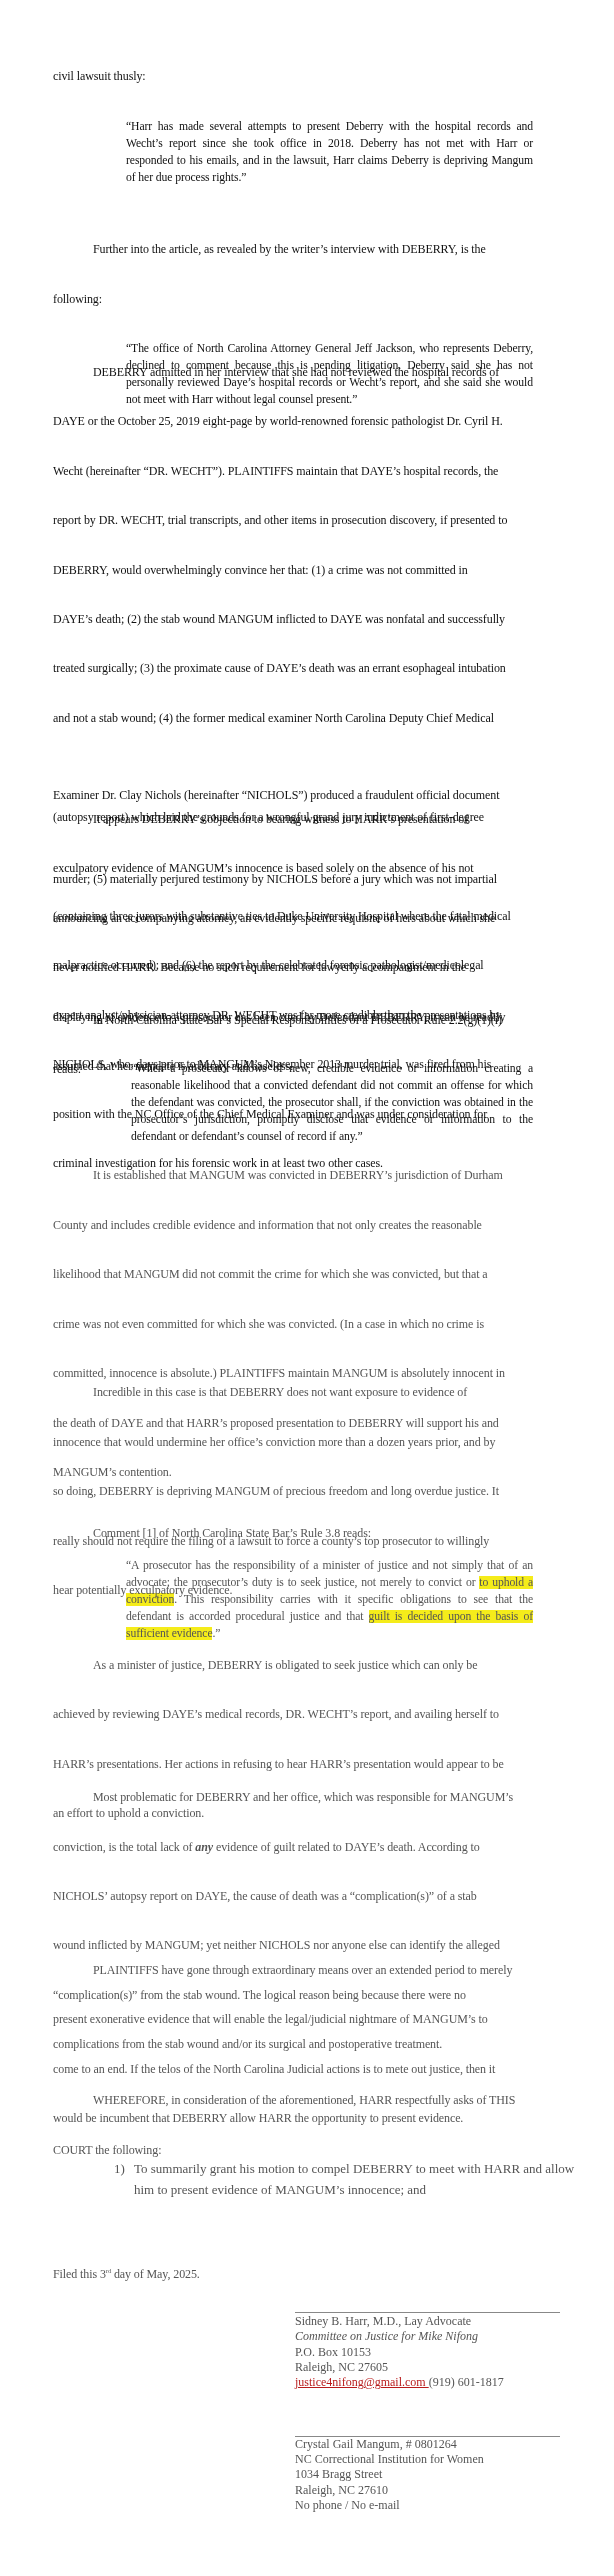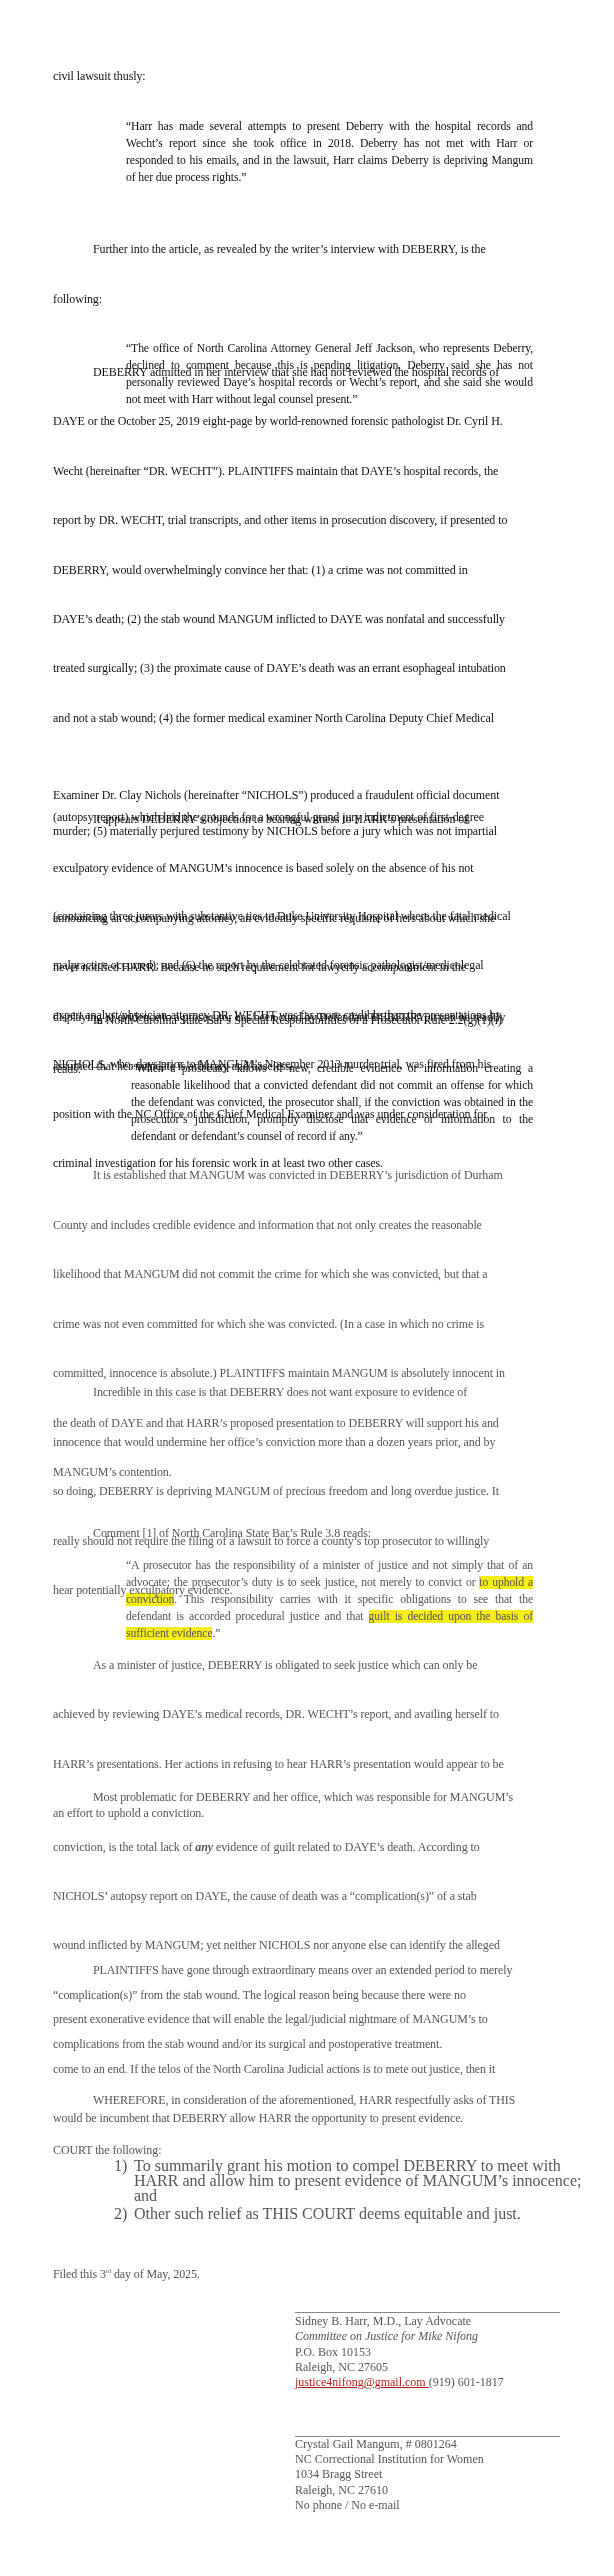--- a/index.html
+++ b/index.html
@@ -44,22 +44,22 @@
       line-height: 17px;
       text-align: justify;
       letter-spacing: -0.1px;
       margin-left: 12px;
     }
     .quote.rule { left: 119px; width: 402px; }
     .hl { background: #f5ec1a; }
     .item {
       position: absolute;
       left: 114px;
-      font-size: 16px;
-      line-height: 15px;
+      font-size: 13px;
+      line-height: 21px;
       color: #555555;
     }
     .item .num {
       display: inline-block;
       width: 20px;
     }
     .item .text { display: inline-block; vertical-align: top; width: 449px; }
     sup { font-size: 6.5px; vertical-align: 5px; line-height: 0; }
     .sig-rule {
       position: absolute;
@@ -121,23 +121,20 @@
     <span>“A prosecutor has the responsibility of a minister of justice and not simply that of an advocate; the prosecutor’s duty is to seek justice, not merely to convict or </span><span class="hl">to uphold a conviction</span><span>. This responsibility carries with it specific obligations to see that the defendant is accorded procedural justice and that </span><span class="hl">guilt is decided upon the basis of sufficient evidence</span><span>.”</span>
   </div>
 
   <div class="line gray indent" style="top:1790px;">Most problematic for DEBERRY and her office, which was responsible for MANGUM’s</div>
   <div class="line gray" style="top:1840px;">
     <span>conviction, is the total lack of </span><span class="bolditalic">any</span><span> evidence of guilt related to DAYE’s death.  According to</span>
   </div>
 
   <div class="item" style="top:2158px;">
     <span class="num">1)</span><span class="text">To summarily grant his motion to compel DEBERRY to meet with HARR and allow him to present evidence of MANGUM’s innocence; and</span>
-  </div>
-  <div class="item" style="top:2206px;">
-    <span class="num">2)</span><span class="text">Other such relief as THIS COURT deems equitable and just.</span>
   </div>
 
   <div class="line gray" style="top:2267px; line-height:14.5px;">
     <span>Filed this 3</span><sup>rd</sup><span> day of May, 2025.</span>
   </div>
 
   <div class="sig-rule" style="top:2312px;"></div>
   <div class="sig-line" style="top:2314px;">Sidney B. Harr, M.D., Lay Advocate</div>
   <div class="sig-line italic" style="top:2329px;">Committee on Justice for Mike Nifong</div>
   <div class="sig-line" style="top:2345px;">P.O. Box 10153</div>
@@ -157,21 +154,21 @@
       <div class="line black indent" style="top: 365px;">DEBERRY admitted in her interview that she had not reviewed the hospital records of</div>
       <div class="line black" style="top: 414px;">DAYE or the October 25, 2019 eight-page by world-renowned forensic pathologist Dr. Cyril H.</div>
       <div class="line black" style="top: 464px;">Wecht (hereinafter “DR. WECHT”).  PLAINTIFFS maintain that DAYE’s hospital records, the</div>
       <div class="line black" style="top: 513px;">report by DR. WECHT, trial transcripts, and other items in prosecution discovery, if presented to</div>
       <div class="line black" style="top: 563px;">DEBERRY, would overwhelmingly convince her that:  (1) a crime was not committed in</div>
       <div class="line black" style="top: 612px;">DAYE’s death; (2) the stab wound MANGUM inflicted to DAYE was nonfatal and successfully</div>
       <div class="line black" style="top: 661px;">treated surgically; (3) the proximate cause of DAYE’s death was an errant esophageal intubation</div>
       <div class="line black" style="top: 711px;">and not a stab wound; (4) the former medical examiner North Carolina Deputy Chief Medical</div>
       <div class="line black" style="top: 740px; margin-top: 48px;">Examiner Dr. Clay Nichols (hereinafter “NICHOLS”) produced a fraudulent official document</div>
       <div class="line black" style="top: 810px;">(autopsy report) which laid the grounds for a wrongful grand jury indictment of first-degree</div>
-      <div class="line black" style="top: 824px;">murder;  (5) materially perjured testimony by NICHOLS before a jury which was not impartial</div>
+      <div class="line black" style="top: 872px;">murder;  (5) materially perjured testimony by NICHOLS before a jury which was not impartial</div>
       <div class="line black" style="top: 909px;">(containing three jurors with substantive ties to Duke University Hospital where the fatal medical</div>
       <div class="line black" style="top: 958px;">malpractice occurred); and (6) the report by the celebrated forensic pathologist/medicolegal</div>
       <div class="line black" style="top: 1008px;">expert analyst/physician-attorney DR. WECHT was far more credible than the presentations by</div>
       <div class="line black" style="top: 1057px;">NICHOLS, who, days prior to MANGUM’s November 2013 murder trial, was fired from his</div>
       <div class="line black" style="top: 1107px;">position with the NC Office of the Chief Medical Examiner and was under consideration for</div>
       <div class="line black" style="top: 1156px;">criminal investigation for his forensic work in at least two other cases.</div>
       <div class="line black indent" style="top: 812px;">It appears DEBERRY’s objection to bearing witness to HARR’s presentation of</div>
       <div class="line black" style="top: 861px;">exculpatory evidence of MANGUM’s innocence is based solely on the absence of his not</div>
       <div class="line black" style="top: 911px;">announcing an accompanying attorney, an evidently specific requisite of hers about which she</div>
       <div class="line black" style="top: 960px;">never notified HARR.  Because no such requirement for lawyerly accompaniment in the</div>

